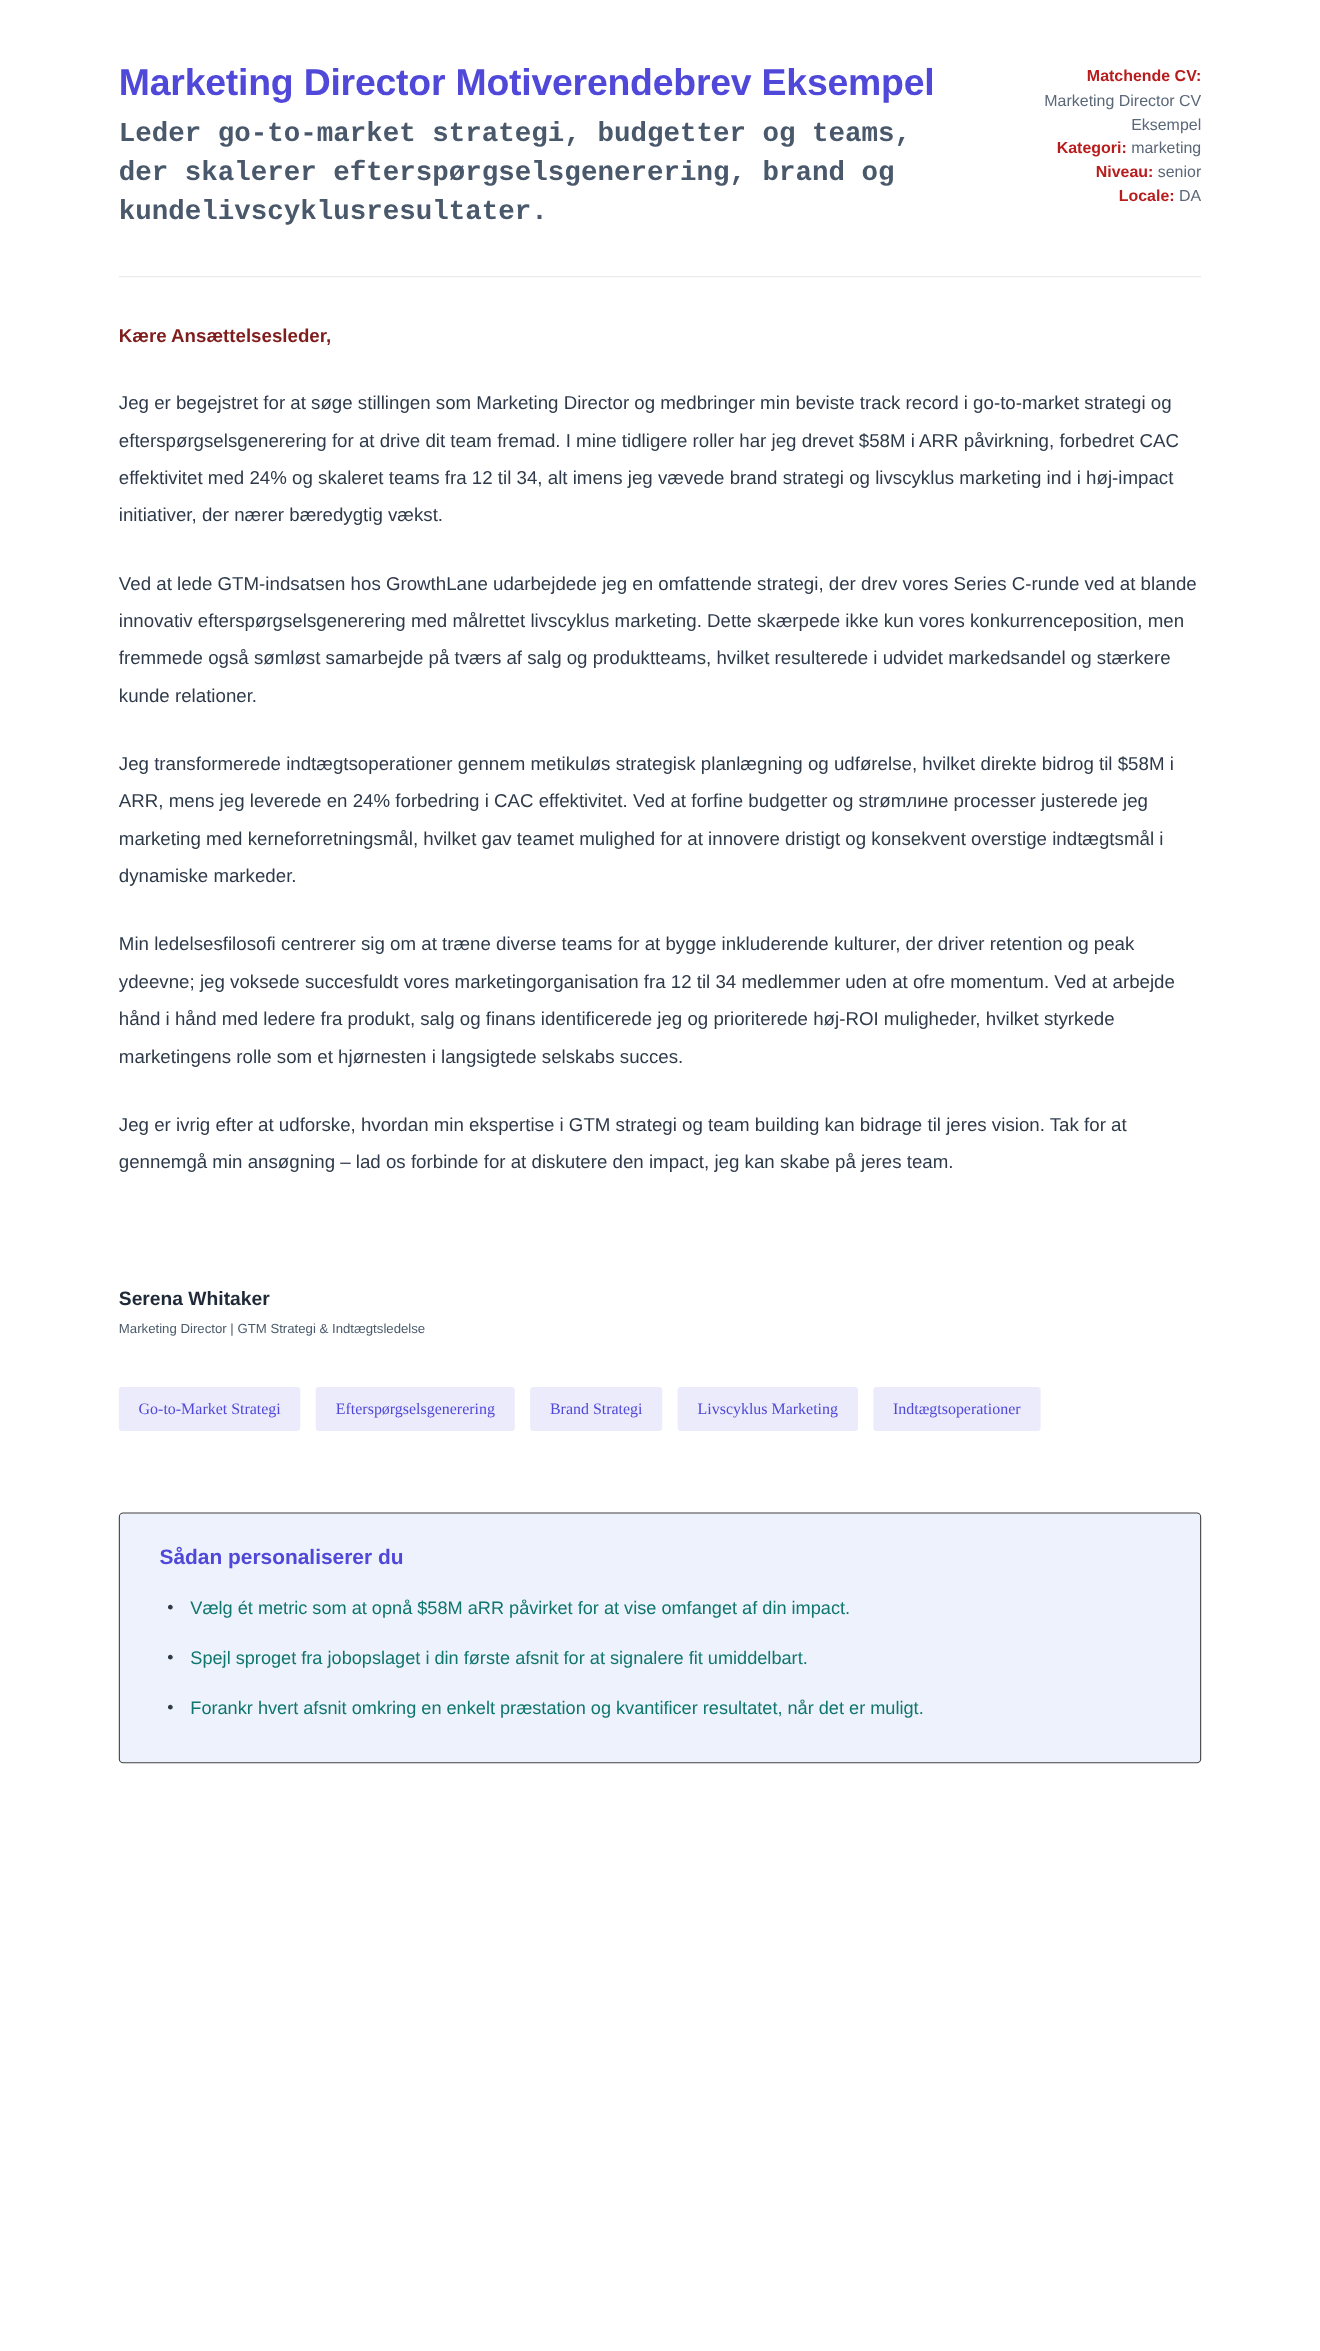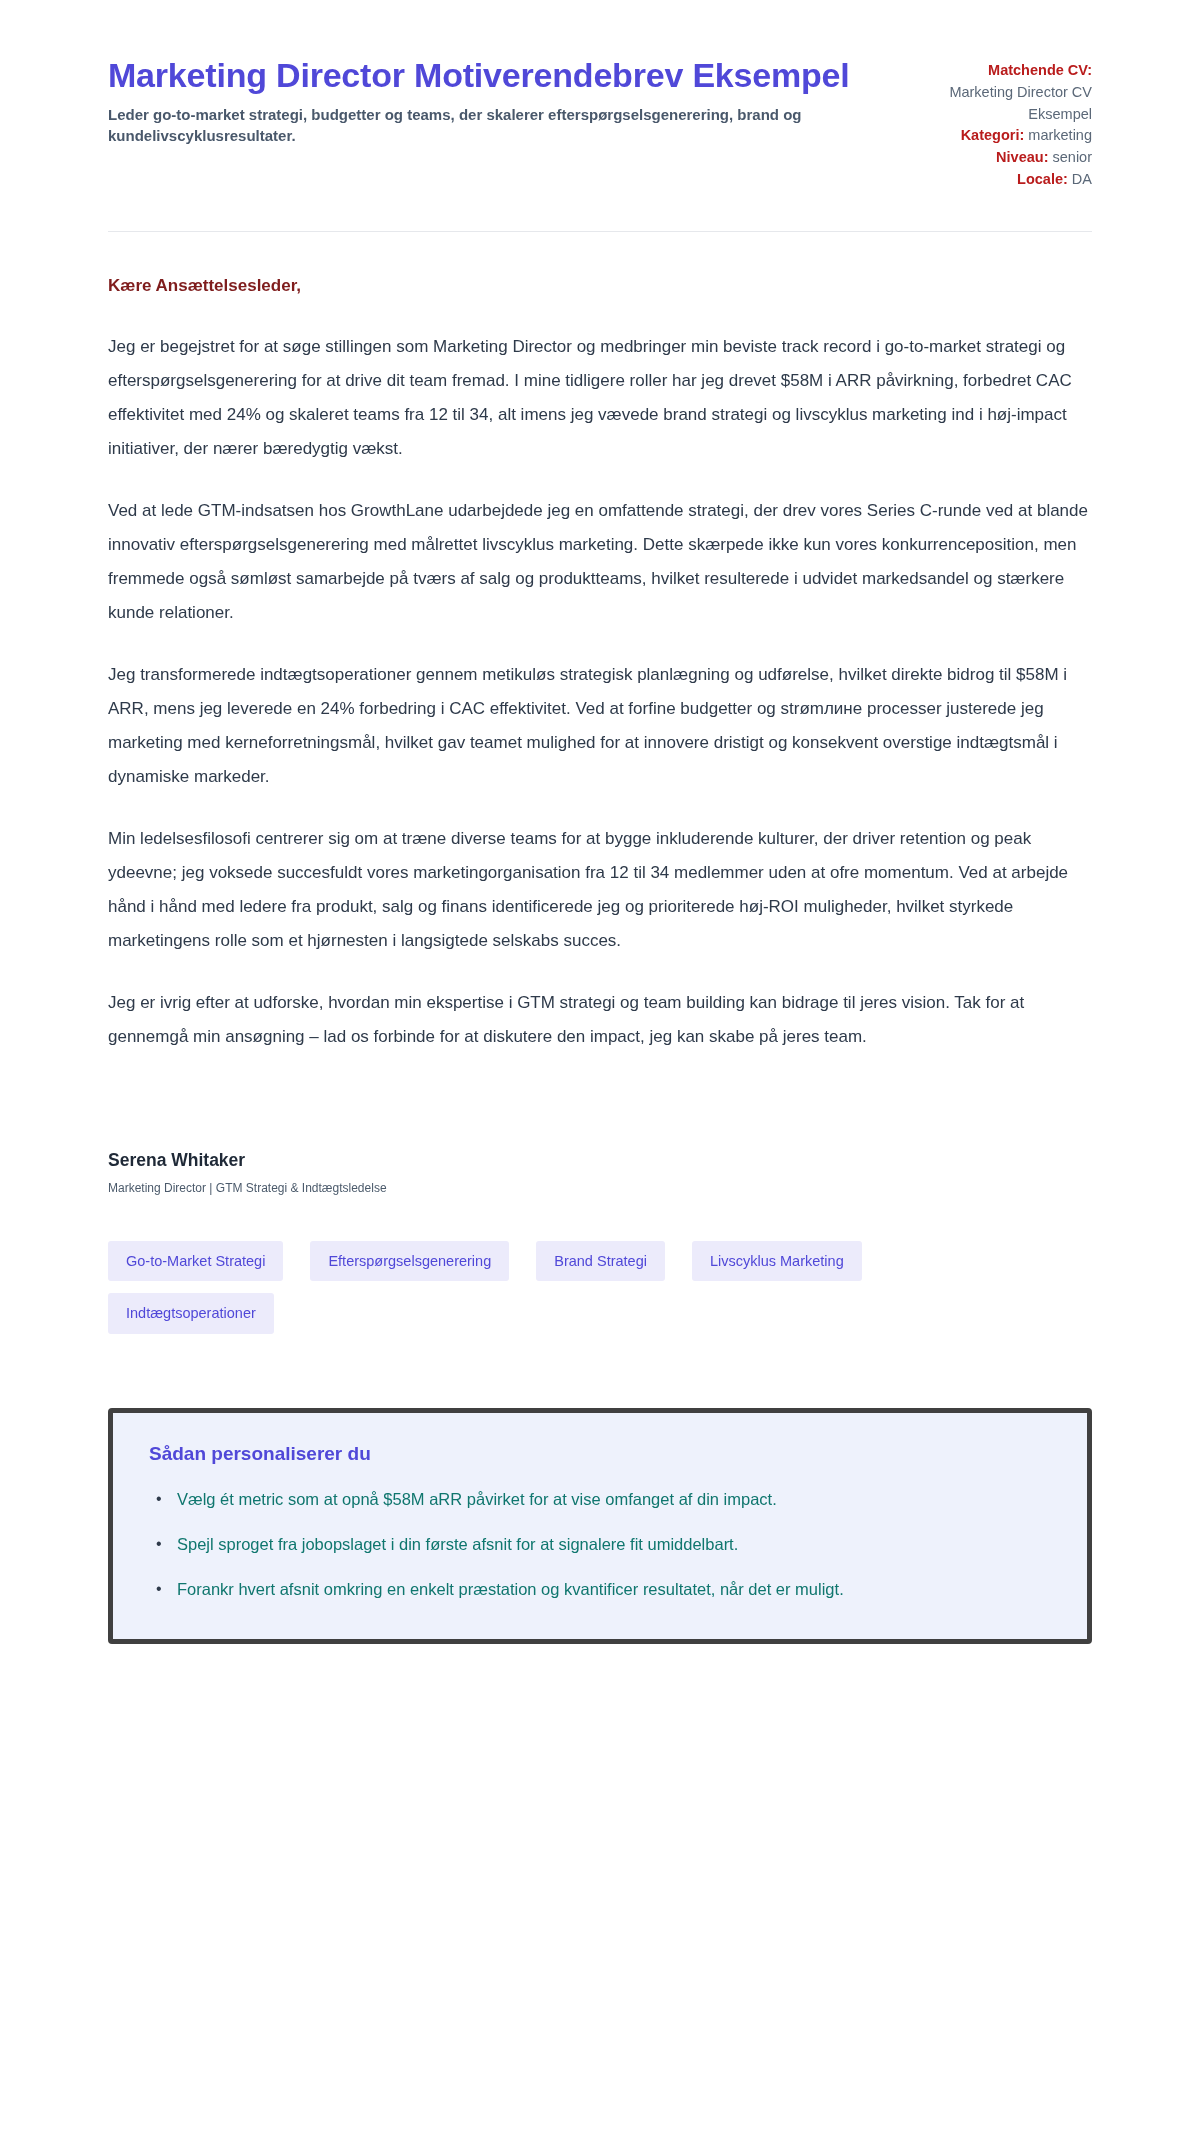--- a/index.html
+++ b/index.html
@@ -34,26 +34,27 @@
   }
   .doc-title {
     font-size: 34px;
     line-height: 1.24;
     font-weight: 700;
     color: #5048d8;
     margin: 0 0 8px 0;
     letter-spacing: -0.2px;
   }
   .doc-subtitle {
-    font-size: 15px;
+    font-size: 25px;
     line-height: 1.42;
     font-weight: 700;
     color: #49586b;
     margin: 0;
     max-width: 770px;
+    font-family: Liberation Mono, monospace;
   }
 
   .header-meta {
     flex: 0 0 auto;
     text-align: right;
     font-size: 14.5px;
     line-height: 1.5;
     color: #5b6878;
     padding-top: 6px;
     min-width: 180px;
@@ -109,38 +110,39 @@
     font-size: 12px;
     color: #4b5a6b;
     margin: 0;
   }
 
   
   .tag-list {
     margin-top: 46px;
     display: flex;
     flex-wrap: wrap;
-    gap: 12px 27px;
+    gap: 12px 14px;
     max-width: 880px;
+    font-family: Liberation Serif, serif;
   }
   .tag {
     background: #ecebfb;
     color: #5048d8;
     font-size: 14.5px;
     line-height: 1;
     padding: 13px 18px;
     border-radius: 3px;
     white-space: nowrap;
   }
 
   
   .callout {
     margin-top: 74px;
     background: #eef2fc;
-    border: 5px solid #404040;
+    border: 1px solid #404040;
     border-radius: 4px;
     padding: 30px 36px 34px 36px;
   }
   .callout-title {
     font-size: 19px;
     font-weight: 700;
     color: #5048d8;
     margin: 0 0 20px 0;
   }
   .callout-list {

